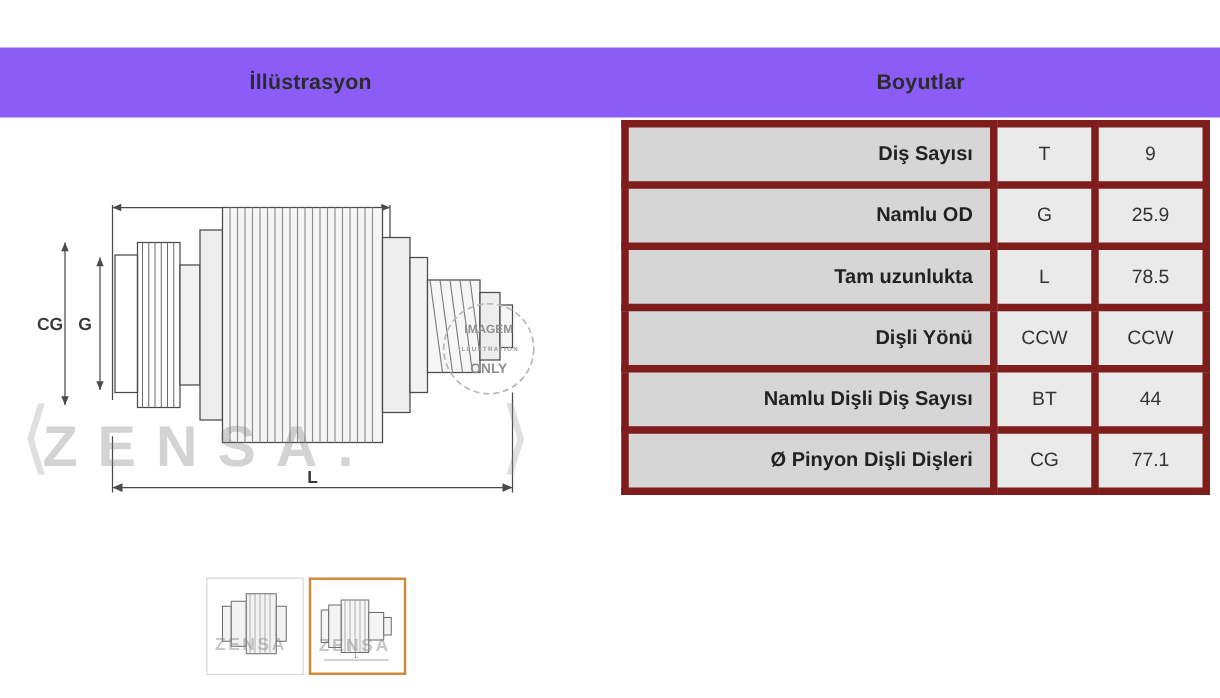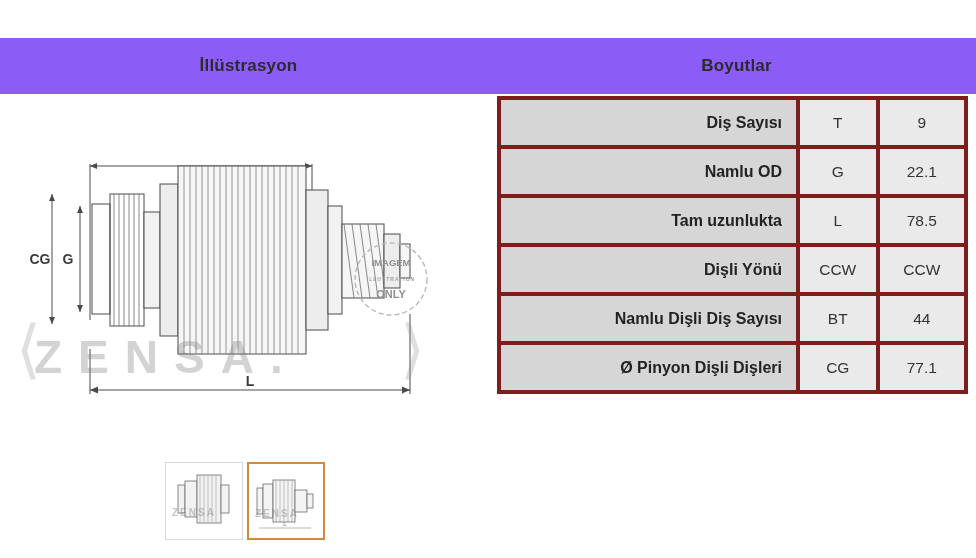--- a/index.html
+++ b/index.html
@@ -91,37 +91,37 @@
     box-sizing: border-box;
   }
   .thumb.selected {
     border: 2px solid #d2893a;
   }
   .thumb svg { position: absolute; left: 0; top: 0; }
   .thumb-wm {
     position: absolute;
     left: 6px;
     top: 44px;
-    font-size: 10px;
+    font-size: 14px;
     font-weight: bold;
     letter-spacing: 2px;
     color: rgba(130,130,130,0.45);
   }
 
   
   .spec-table {
     position: absolute;
     left: 497px;
     top: 96px;
     width: 471px;
     border-collapse: collapse;
   }
   .spec-table tr { height: 49px; }
   .spec-table td {
-    border: 4px solid #7f1d1d;
+    border: 6px solid #7f1d1d;
     font-size: 15.5px;
     color: #333333;
   }
   .spec-table td.label {
     background: #d6d6d6;
     text-align: right;
     padding-right: 14px;
     font-weight: bold;
     font-size: 16px;
     color: #222222;
@@ -300,21 +300,21 @@
   <table class="spec-table">
     <tbody>
       <tr>
         <td class="label">Diş Sayısı</td>
         <td class="code">T</td>
         <td class="value">9</td>
       </tr>
       <tr>
         <td class="label">Namlu OD</td>
         <td class="code">G</td>
-        <td class="value">22.1</td>
+        <td class="value">25.9</td>
       </tr>
       <tr>
         <td class="label">Tam uzunlukta</td>
         <td class="code">L</td>
         <td class="value">78.5</td>
       </tr>
       <tr>
         <td class="label">Dişli Yönü</td>
         <td class="code">CCW</td>
         <td class="value">CCW</td>

